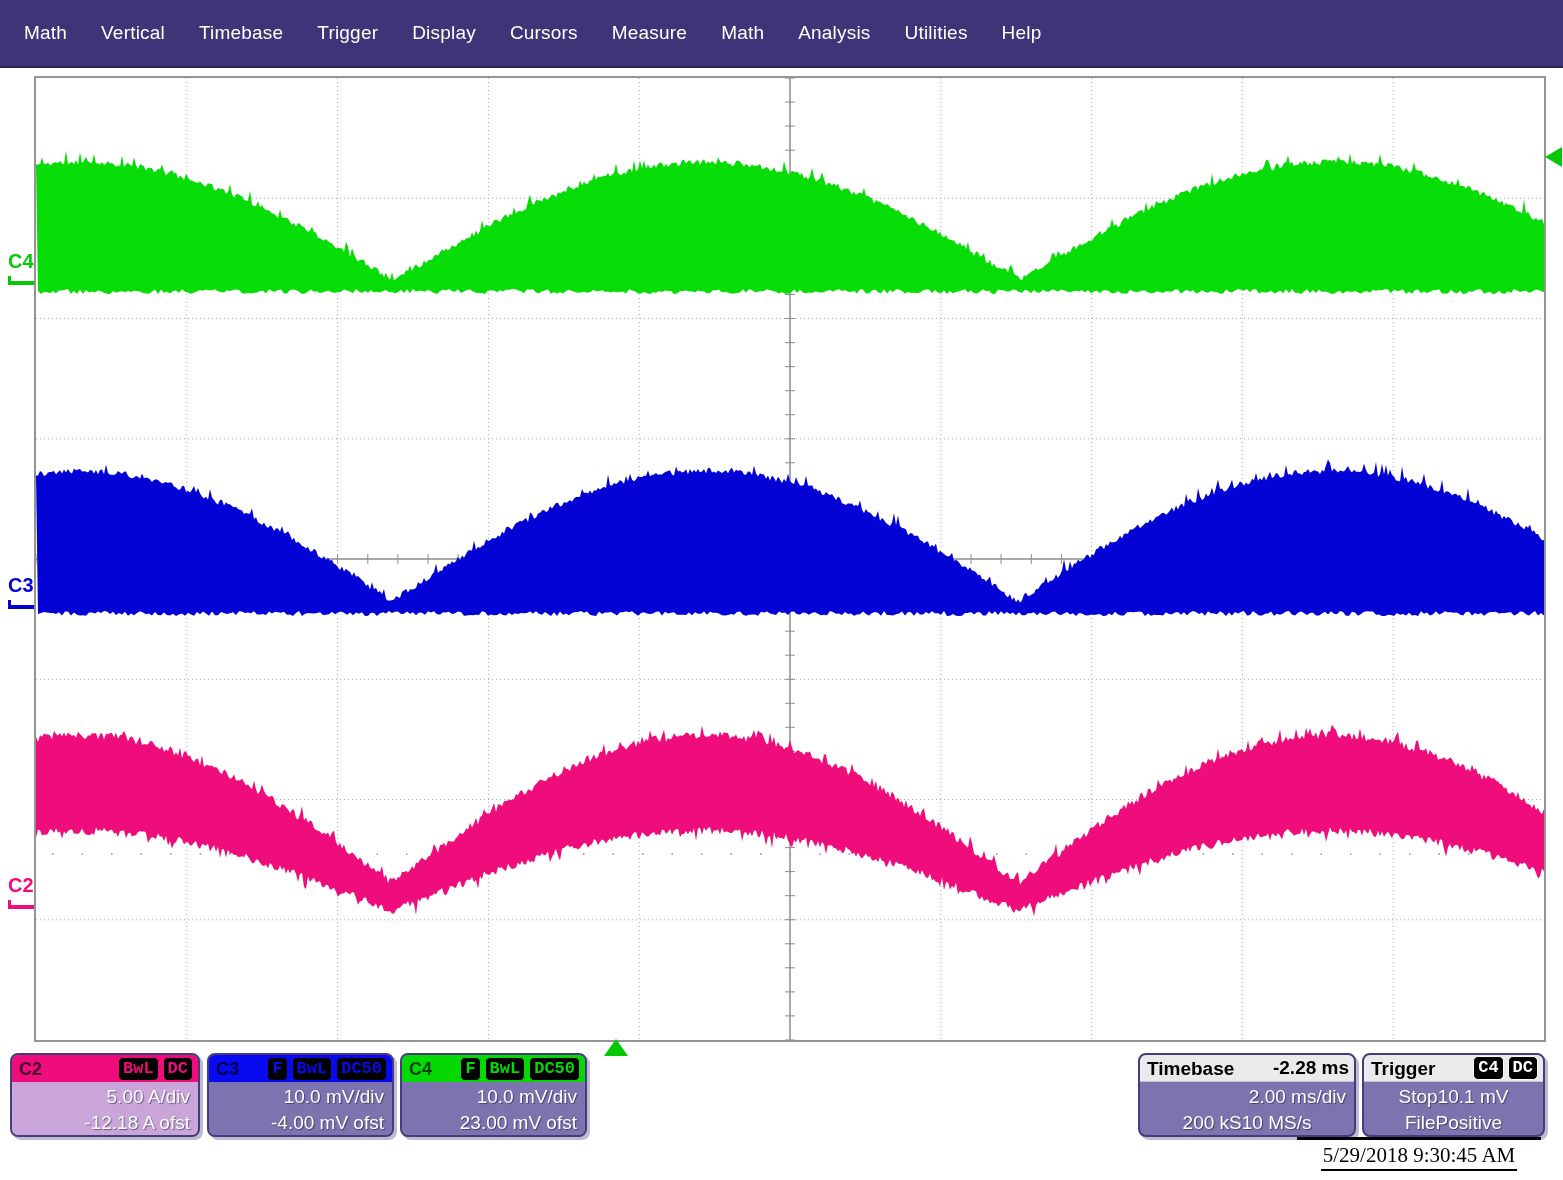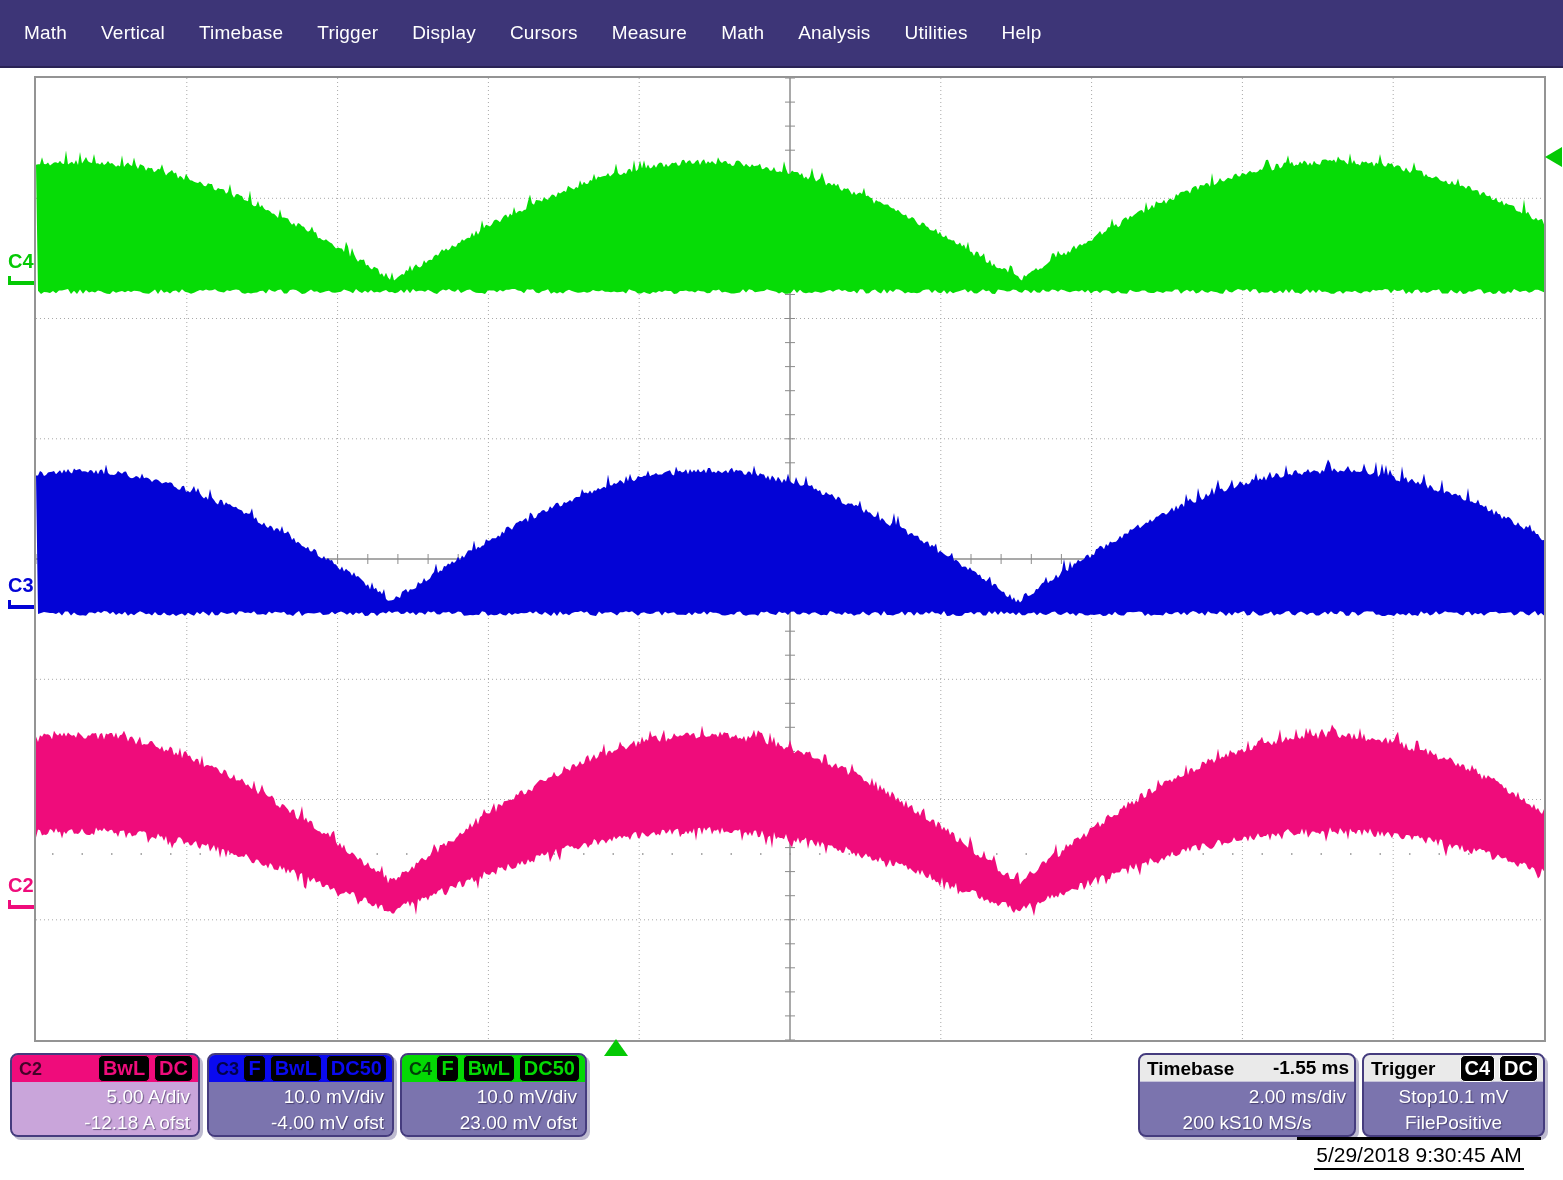--- a/index.html
+++ b/index.html
@@ -38,41 +38,41 @@
 
   
   .descbox{position:absolute;top:1053px;height:84px;border:2px solid #453c7e;
            border-radius:8px;box-sizing:border-box;overflow:hidden;
            box-shadow:3px 3px 0 rgba(70,60,120,.35);background:var(--body-purple);}
   .descbox .dhead{height:27px;display:flex;align-items:center;justify-content:space-between;
                   padding:0 5px 0 7px;box-sizing:border-box;}
   .descbox .dname{font-size:18px;font-weight:700;color:rgba(0,0,10,.72);line-height:1;}
   .badges{display:flex;gap:4px;align-items:center;}
   .badge{background:#000;border:1px solid currentColor;border-radius:5px;
-         font-size:20px;font-weight:700;line-height:1;padding:2px 4px 3px;}
+         font-size:17px;font-weight:700;line-height:1;padding:2px 4px 3px;font-family:Liberation Mono, monospace;}
   .ch-box .dhead{background:var(--ch);}
   .ch-box .badge{color:var(--ch);}
   .ch-box .dbody{background:var(--chbody);}
   .dbody{height:60px;padding:2px 8px 0 8px;box-sizing:border-box;}
   .dbody .row{display:flex;justify-content:center;font-size:19px;color:#fff;
               line-height:26px;text-shadow:1px 1px 1px rgba(30,20,60,.55);}
   .dbody .row.right-only{justify-content:flex-end;}
   .gray-head .dhead{background:#eaeaea;border-bottom:1px solid #c5c2da;}
   .gray-head .dname,.gray-head .hval{color:#000;font-size:19px;font-weight:700;}
   .tbadge{color:#fff !important;border-color:#fff;}
 
   .box-c2{left:10px;width:190px;}
   .box-c3{left:207px;width:187px;}
   .box-c4{left:400px;width:187px;}
   .box-tb{left:1138px;width:218px;}
   .box-tr{left:1362px;width:183px;}
 
   
   .datetime{position:absolute;left:1297px;top:1137px;width:244px;
-            border-top:3px solid #000;padding-top:3px;text-align:center;}
+            border-top:3px solid #000;padding-top:3px;text-align:center;font-family:Liberation Serif, serif;}
   .datetime span{display:inline-block;font-size:21px;color:#000;
                  border-bottom:2px solid #000;padding:0 2px 1px;}
 </style>
 </head>
 <body>
 
 <nav class="menubar">
   <span>Math</span>
   <span>Vertical</span>
   <span>Timebase</span>
@@ -169,21 +169,21 @@
   </div>
   <div class="dbody">
     <div class="row right-only">10.0 mV/div</div>
     <div class="row right-only">23.00 mV ofst</div>
   </div>
 </div>
 
 <div class="descbox gray-head box-tb">
   <div class="dhead">
     <span class="dname">Timebase</span>
-    <span class="hval">-1.55 ms</span>
+    <span class="hval">-2.28 ms</span>
   </div>
   <div class="dbody">
     <div class="row right-only">2.00 ms/div</div>
     <div class="row">
       <span>200 kS</span>
       <span>10 MS/s</span>
     </div>
   </div>
 </div>
 

